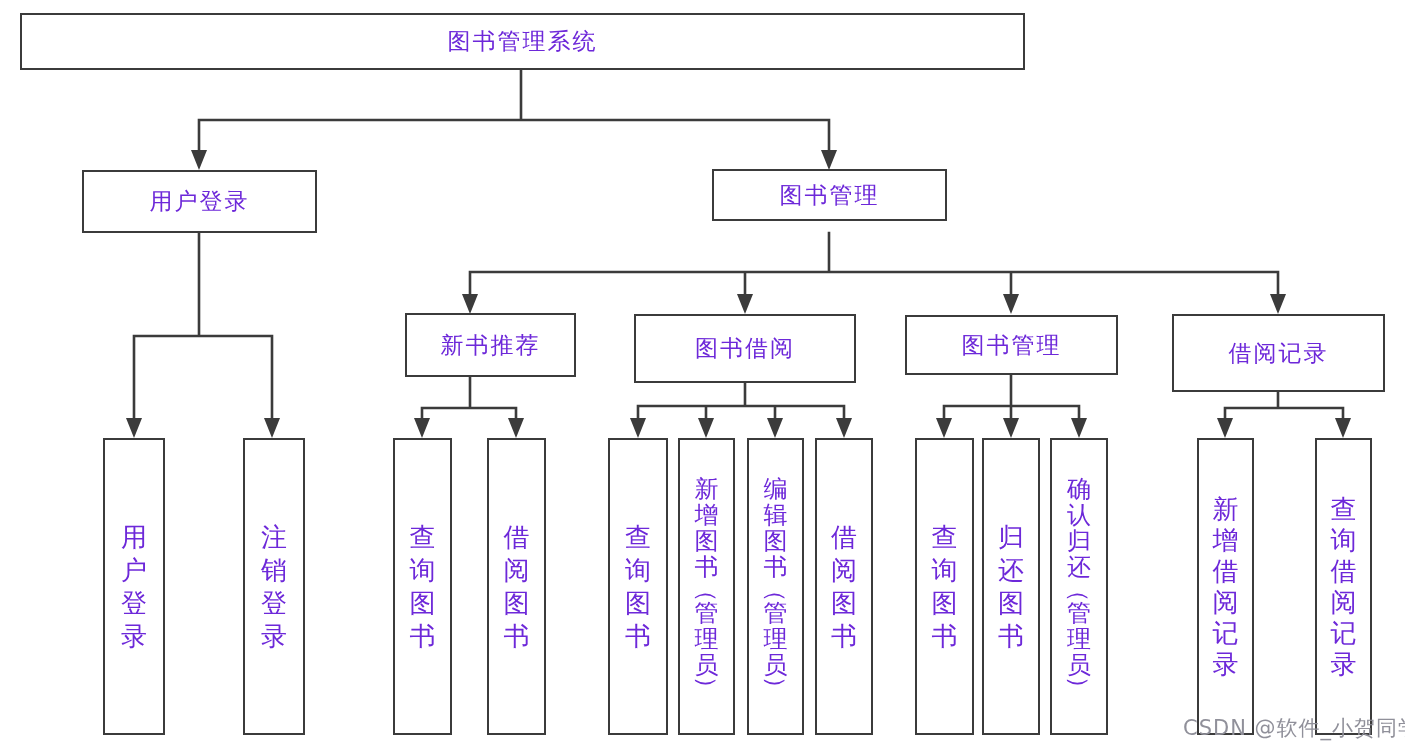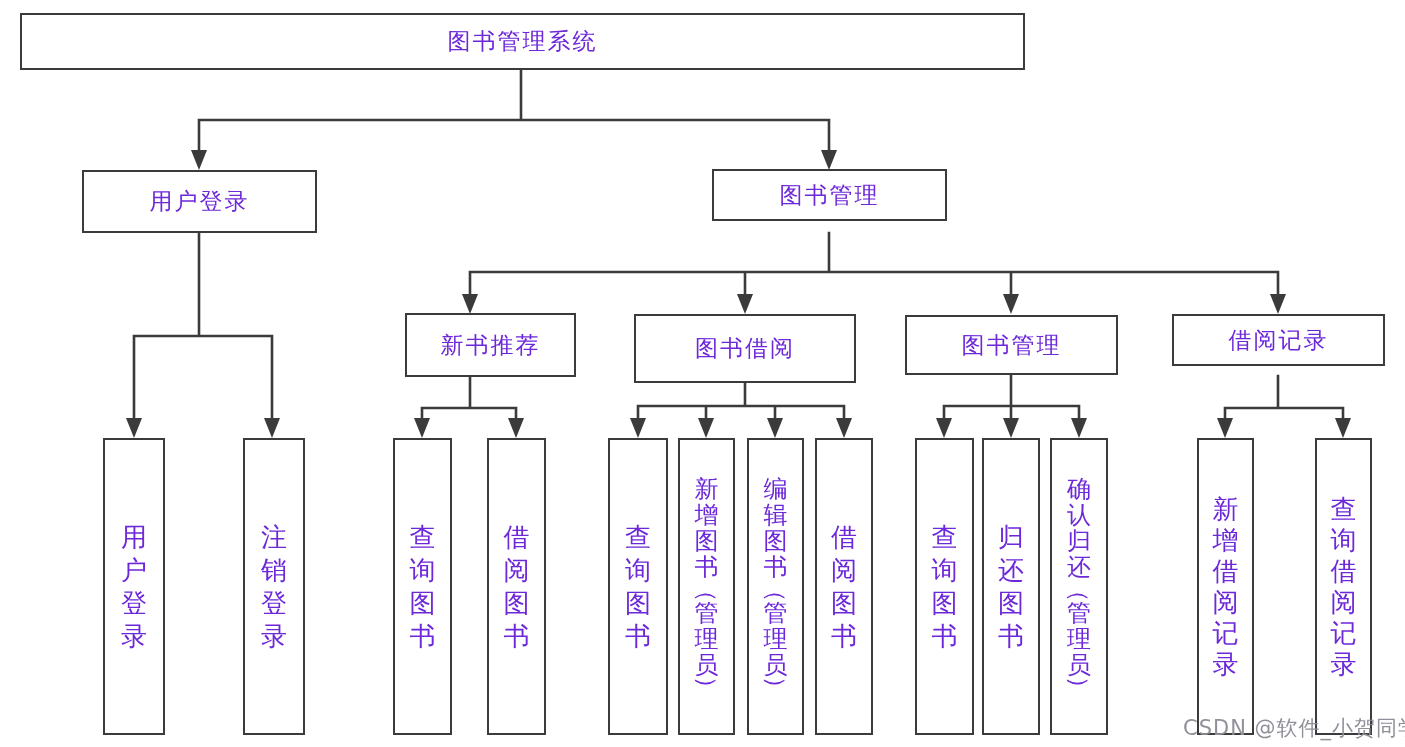--- a/index.html
+++ b/index.html
@@ -116,21 +116,21 @@
     </div>
     <div class="node hnode" style="left: 363px; top: 313px; width: 171px; height: 64px; margin-left: 42px;">
       <span>新书推荐</span>
     </div>
     <div class="node hnode" style="left: 634px; top: 314px; width: 222px; height: 69px;">
       <span>图书借阅</span>
     </div>
     <div class="node hnode" style="left: 905px; top: 315px; width: 213px; height: 60px;">
       <span>图书管理</span>
     </div>
-    <div class="node hnode" style="left: 1172px; top: 314px; width: 213px; height: 52px; justify-content: center;">
+    <div class="node hnode" style="left: 1172px; top: 314px; width: 213px; height: 78px; justify-content: center;">
       <span>借阅记录</span>
     </div>
     <div class="node vnode" style="left: 103px; top: 438px; width: 62px; height: 297px;">
       <div class="vtext">
         <span class="vchar">用</span>
         <span class="vchar">户</span>
         <span class="vchar">登</span>
         <span class="vchar">录</span>
       </div>
     </div>

